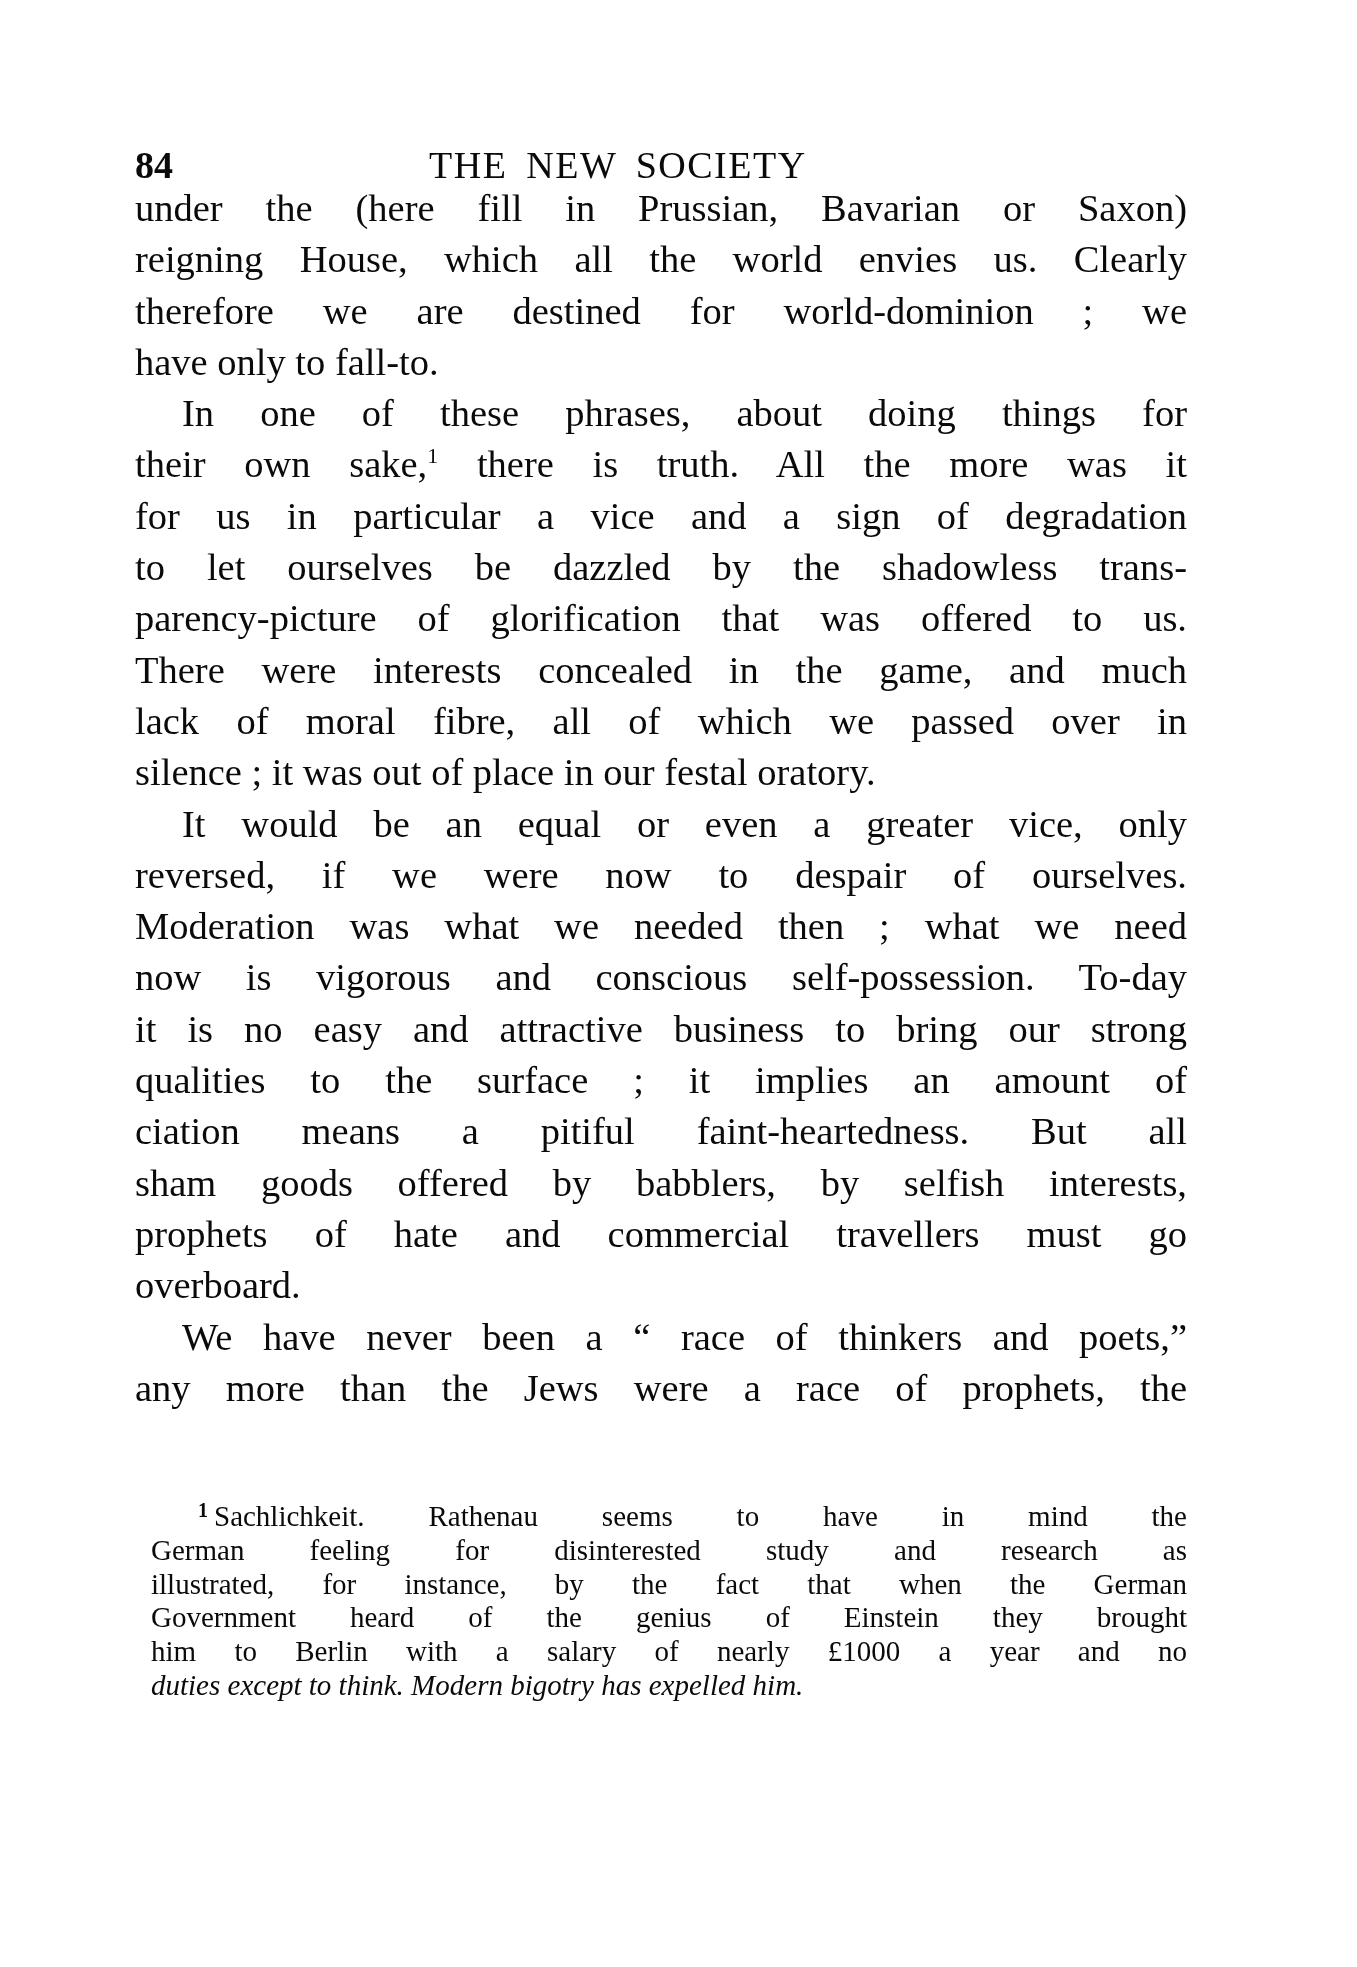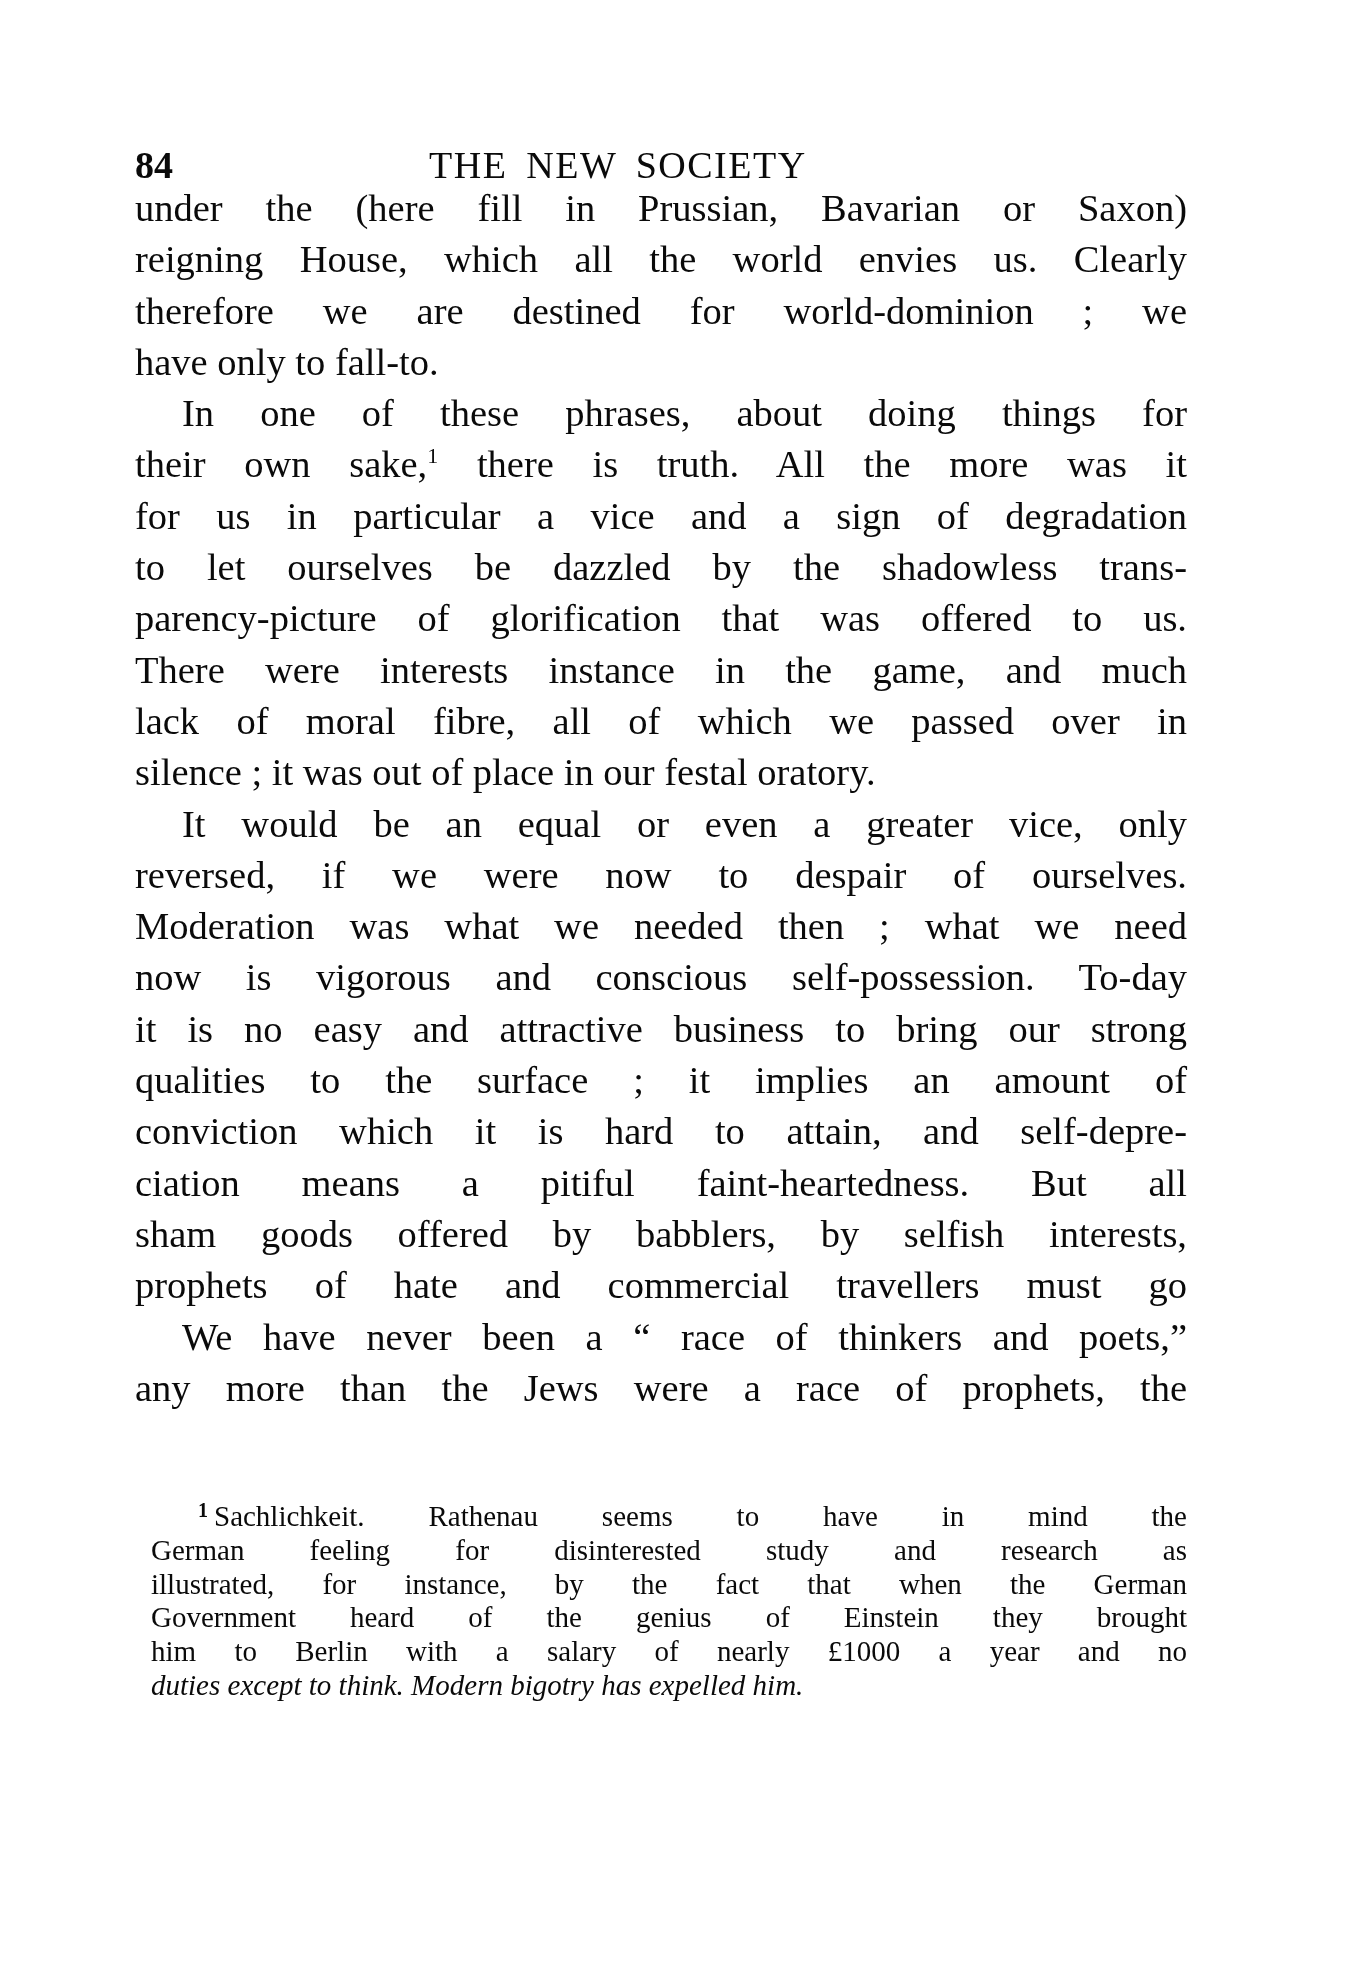--- a/index.html
+++ b/index.html
@@ -120,36 +120,36 @@
       <span class="line">therefore we are destined for world-dominion ;  we</span>
       <span class="line last">have only to fall-to.</span>
     </div>
 
     <div>
       <span class="line indent">In one of these phrases, about doing things for</span>
       <span class="line"><span>their own sake,</span><sup class="fnref">1</sup><span> there is truth.  All the more was it</span></span>
       <span class="line">for us in particular a vice and a sign of degradation</span>
       <span class="line">to let ourselves be dazzled by the shadowless trans-</span>
       <span class="line">parency-picture of glorification that was offered to us.</span>
-      <span class="line">There were interests instance in the game, and much</span>
+      <span class="line">There were interests concealed in the game, and much</span>
       <span class="line">lack of moral fibre, all of which we passed over in</span>
       <span class="line last">silence ;  it was out of place in our festal oratory.</span>
     </div>
 
     <div>
       <span class="line indent">It would be an equal or even a greater vice, only</span>
       <span class="line">reversed, if we were now to despair of ourselves.</span>
       <span class="line">Moderation was what we needed then ;  what we need</span>
       <span class="line">now is vigorous and conscious self-possession.  To-day</span>
       <span class="line">it is no easy and attractive business to bring our strong</span>
       <span class="line">qualities to the surface ;  it implies an amount of</span>
-      <span class="line">conviction which it is hard to attain, and self-depre-</span>
       <span class="line">ciation means a pitiful faint-heartedness.  But all</span>
       <span class="line">sham goods offered by babblers, by selfish interests,</span>
       <span class="line">prophets of hate and commercial travellers must go</span>
+      <span class="line last">overboard.</span>
     </div>
 
     <div>
       <span class="line indent">We have never been a “ race of thinkers and poets,”</span>
       <span class="line">any more than the Jews were a race of prophets, the</span>
     </div>
   </div>
 
   <div class="footnotes">
     <span class="fn-line indent"><span class="fn-marker">1</span><span>Sachlichkeit.  Rathenau seems to have in mind the</span></span>

